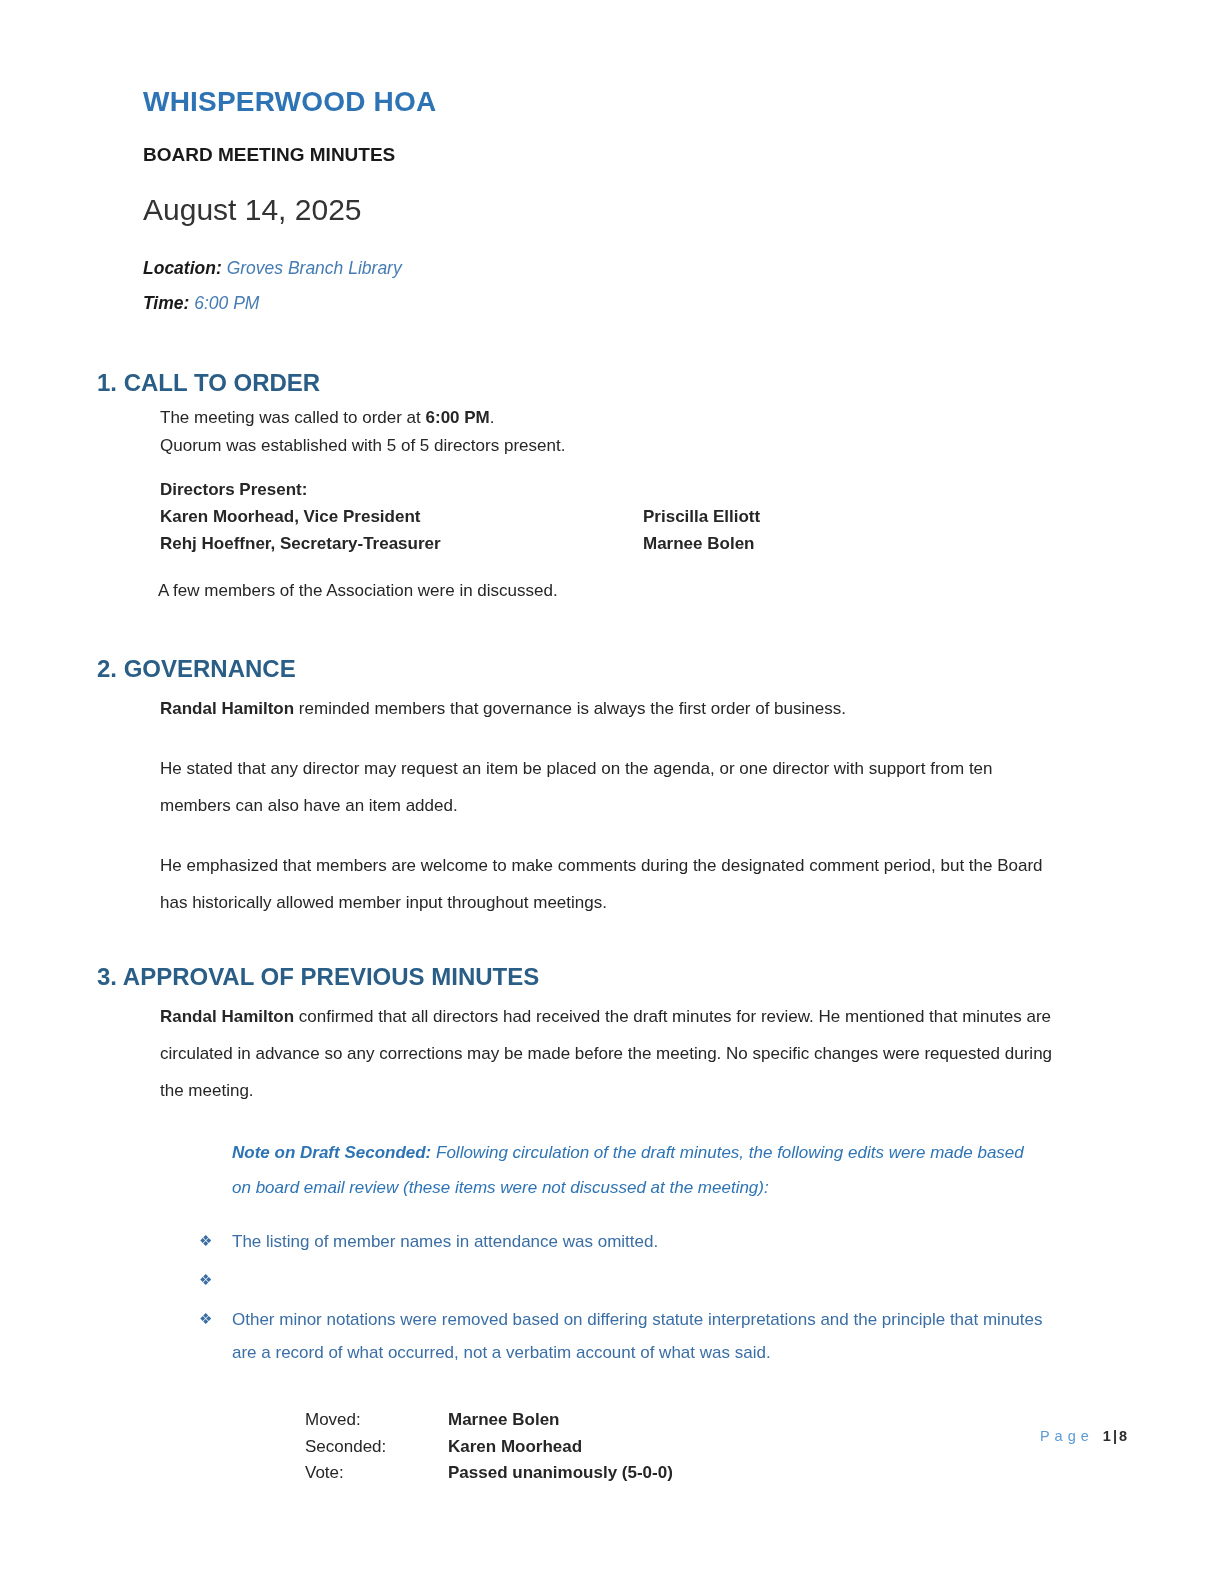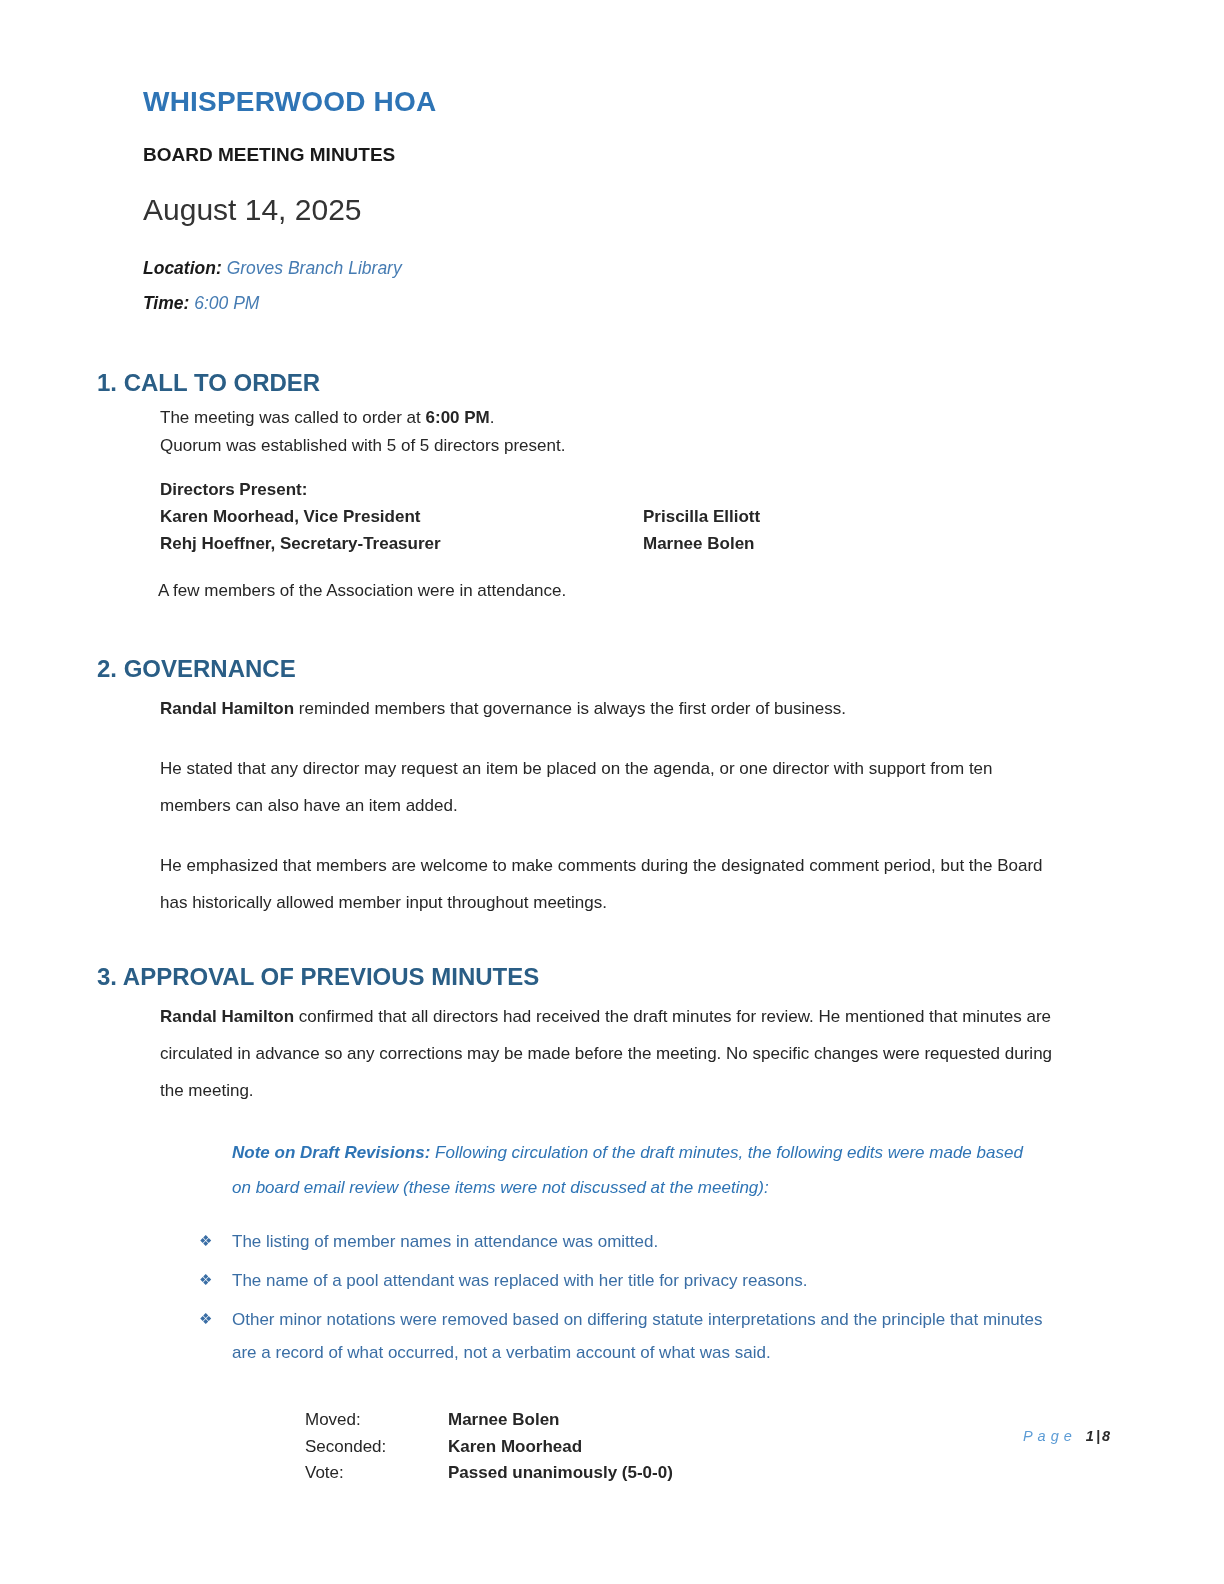--- a/index.html
+++ b/index.html
@@ -57,21 +57,21 @@
   }
   .bullet-text{color:#3A6EA5;font-size:17px;line-height:33px;width:828px;}
 
   
   .motion{margin-left:215px;margin-top:38px;font-size:17px;line-height:26.5px;}
   .motion-row{display:flex;}
   .motion-label{width:143px;flex:0 0 143px;}
   .motion-value{width:620px;}
 
   
-  .footer{position:absolute;top:1427px;right:112px;font-size:14.5px;line-height:18px;font-style:italic;}
+  .footer{position:absolute;top:1427px;right:95px;font-size:14.5px;line-height:18px;}
   .pg-word{color:#5B9BD5;letter-spacing:5px;}
   .pg-num{color:#2b2b2b;margin-left:9px;letter-spacing:2px;font-weight:700;}
 </style>
 </head>
 <body>
 
 <div class="page">
   <div class="content">
 
     <div class="doc-header">
@@ -96,46 +96,45 @@
           <div class="dir-col-left">
             <div>Karen Moorhead, Vice President</div>
             <div>Rehj Hoeffner, Secretary-Treasurer</div>
           </div>
           <div class="dir-col-right">
             <div>Priscilla Elliott</div>
             <div>Marnee Bolen</div>
           </div>
         </div>
       </div>
-      <div class="attendance">A few members of the Association were in attendance.</div>
+      <div class="attendance">A few members of the Association were in discussed.</div>
     </div>
 
     <div class="sec-2">
       <h2 class="section-heading">2. GOVERNANCE</h2>
       <div class="body-ind">
         <div class="para first-para"><span class="bold">Randal Hamilton</span><span> reminded members that governance is always the first order of business.</span></div>
         <div class="para">He stated that any director may request an item be placed on the agenda, or one director with support from ten members can also have an item added.</div>
         <div class="para">He emphasized that members are welcome to make comments during the designated comment period, but the Board has historically allowed member input throughout meetings.</div>
       </div>
     </div>
 
     <div class="sec-3">
       <h2 class="section-heading">3. APPROVAL OF PREVIOUS MINUTES</h2>
       <div class="body-ind">
         <div class="para first-para"><span class="bold">Randal Hamilton</span><span> confirmed that all directors had received the draft minutes for review. He mentioned that minutes are circulated in advance so any corrections may be made before the meeting. No specific changes were requested during the meeting.</span></div>
       </div>
-      <div class="note"><span class="note-label">Note on Draft Revisions:</span><span>  Following circulation of the draft minutes, the following edits were made based on board email review (these items were not discussed at the meeting):</span></div>
+      <div class="note"><span class="note-label">Note on Draft Seconded:</span><span>  Following circulation of the draft minutes, the following edits were made based on board email review (these items were not discussed at the meeting):</span></div>
       <div class="bullets">
         <div class="bullet-item">
           <span class="bullet-glyph">❖</span>
           <span class="bullet-text">The listing of member names in attendance was omitted.</span>
         </div>
         <div class="bullet-item">
           <span class="bullet-glyph">❖</span>
-          <span class="bullet-text">The name of a pool attendant was replaced with her title for privacy reasons.</span>
         </div>
         <div class="bullet-item">
           <span class="bullet-glyph">❖</span>
           <span class="bullet-text">Other minor notations were removed based on differing statute interpretations and the principle that minutes are a record of what occurred, not a verbatim account of what was said.</span>
         </div>
       </div>
 
       <div class="motion">
         <div class="motion-row">
           <span class="motion-label">Moved:</span>

